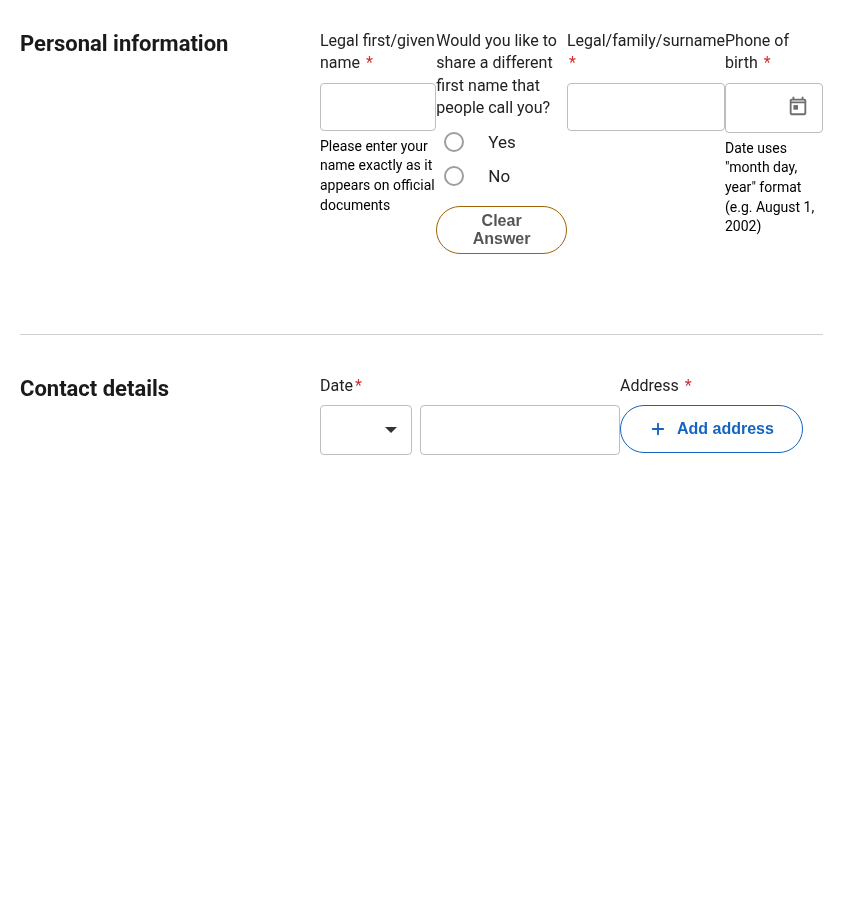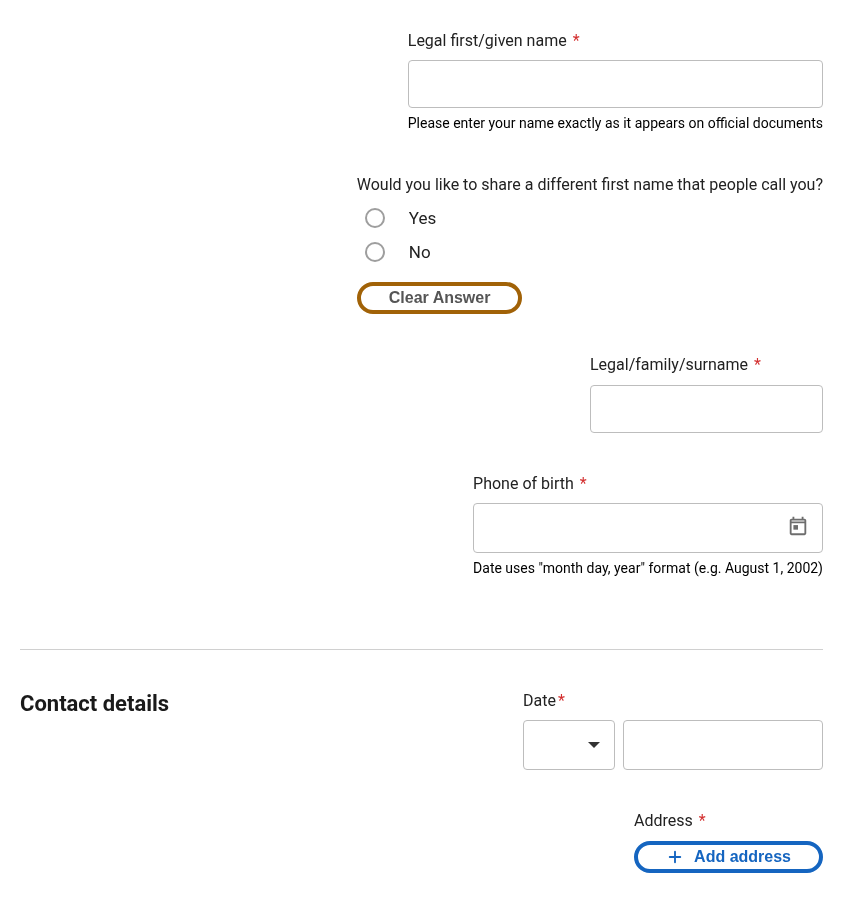--- a/index.html
+++ b/index.html
@@ -29,22 +29,21 @@
       width: 280px;
       flex-shrink: 0;
       font-size: 22px;
       font-weight: 700;
       color: #1a1a1a;
       line-height: 1.3;
     }
     .section-content {
       flex: 1;
       display: flex;
-      flex-direction: column;
-      align-items: flex-end;
+      flex-direction: row;
     }
     .field-group {
       margin-bottom: 40px;
     }
     .field-group.tight {
       margin-bottom: 30px;
     }
     .field-label {
       font-size: 16px;
       color: #222222;
@@ -92,23 +91,23 @@
       flex-shrink: 0;
     }
     .radio-label {
       font-size: 17px;
       color: #222222;
     }
     .pill-button {
       display: inline-flex;
       align-items: center;
       justify-content: center;
-      height: 32px;
+      height: 48px;
       padding: 0 28px;
-      border: 4px solid #a16207;
+      border: 1px solid #a16207;
       border-radius: 24px;
       background: #ffffff;
       color: #555555;
       font-size: 16px;
       font-weight: 600;
       cursor: pointer;
     }
     .pill-button.blue {
       border-color: #1565c0;
       color: #1565c0;
@@ -169,20 +168,21 @@
       border-radius: 4px;
       padding: 0 12px;
       font-size: 16px;
       background: #ffffff;
     }
   </style>
 </head>
 <body>
 
 <div class="section">
+  <div class="section-title">Personal information</div>
   <div class="section-content">
 
     <div class="field-group">
       <div class="field-label">
         <span>Legal first/given name</span>
         <span class="req-asterisk">*</span>
       </div>
       <input type="text" class="text-input" value="" style="">
       <div class="helper-text">Please enter your name exactly as it appears on official documents</div>
     </div>

